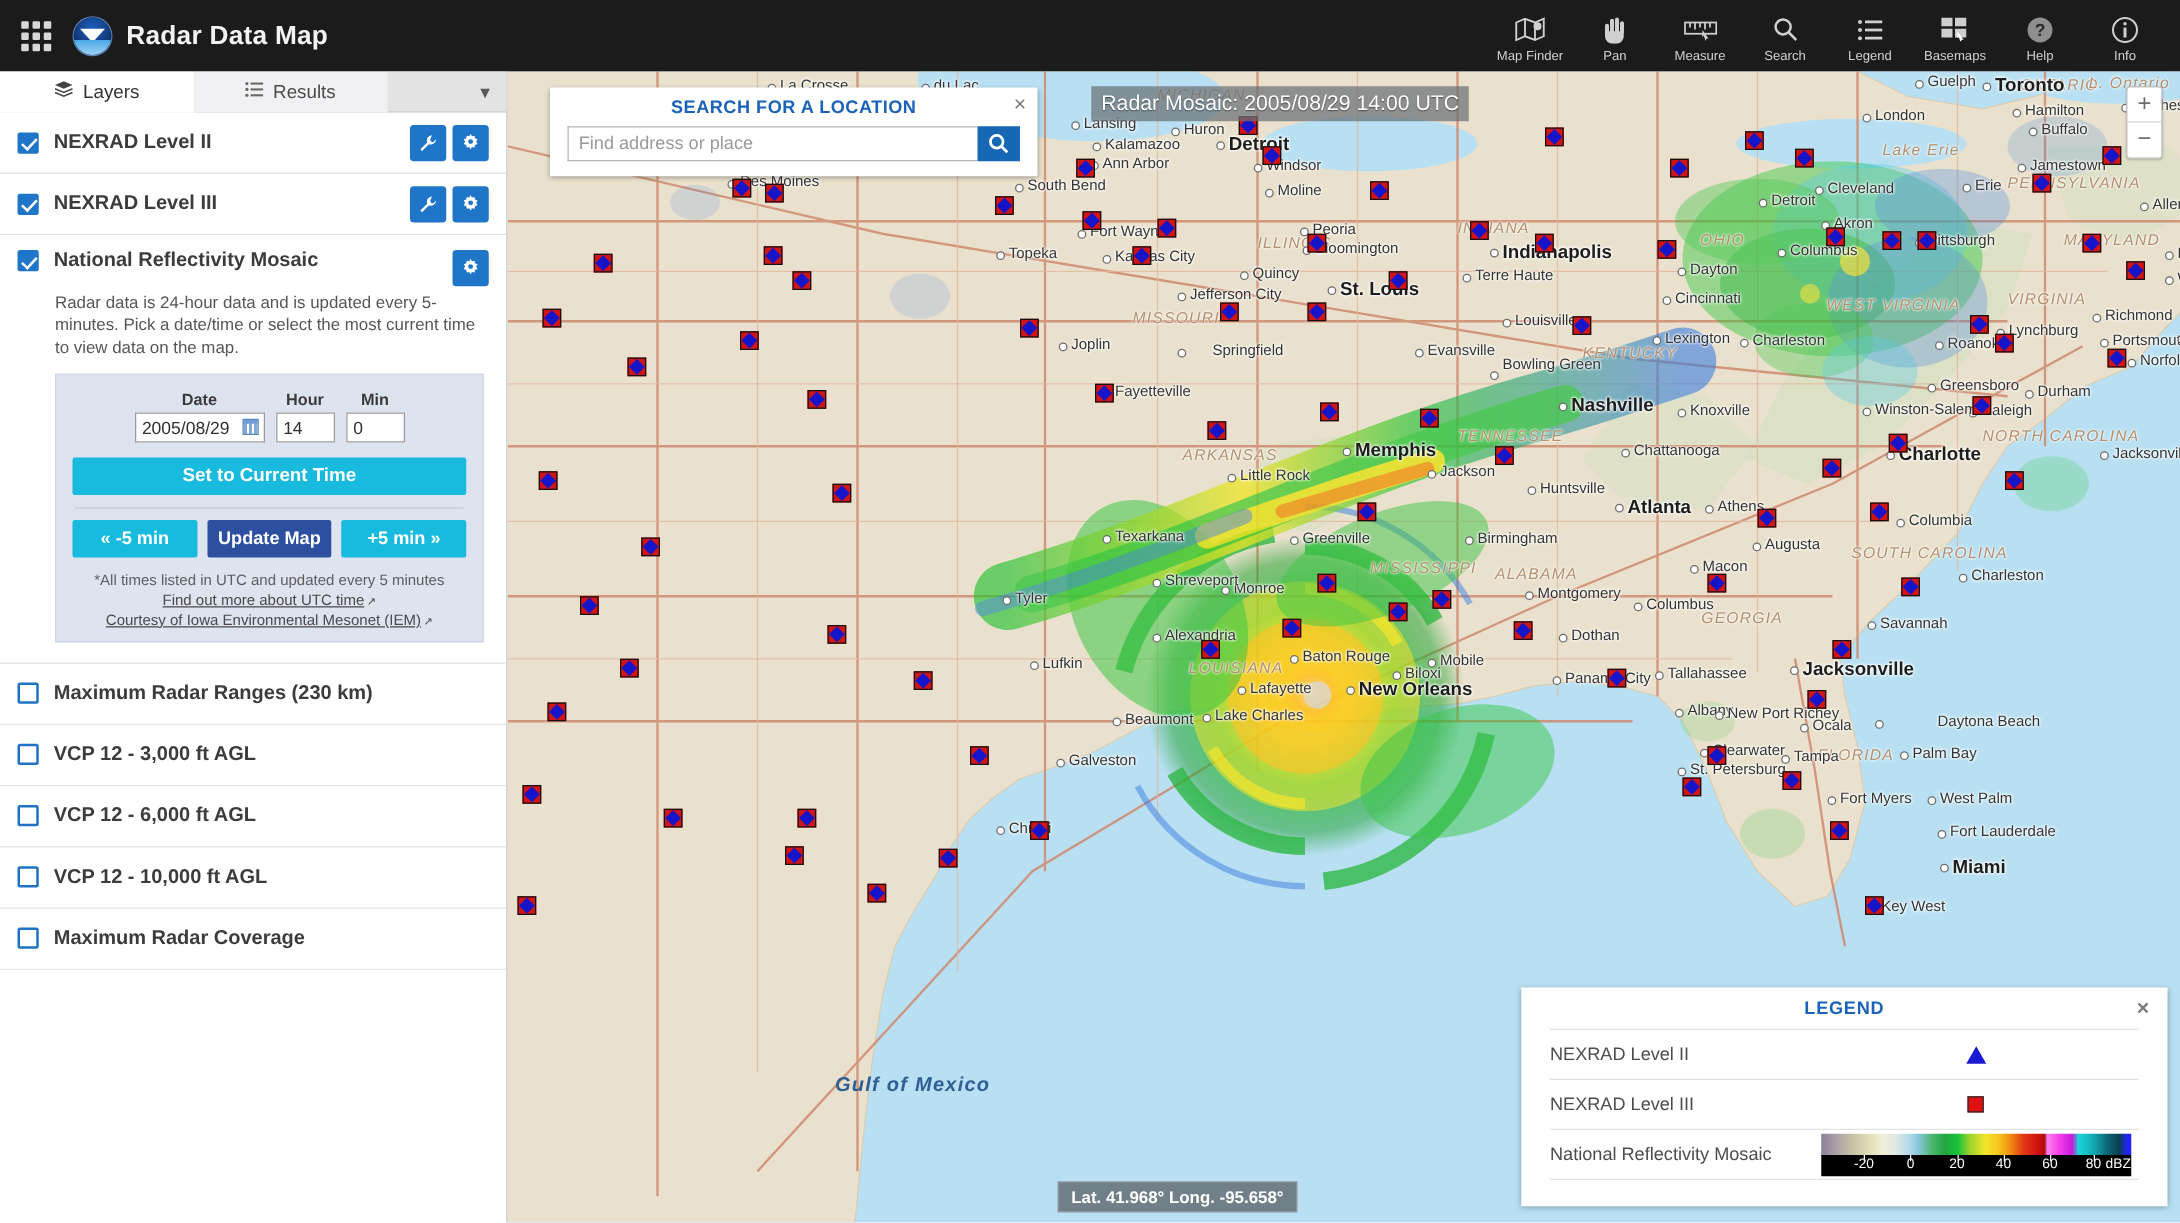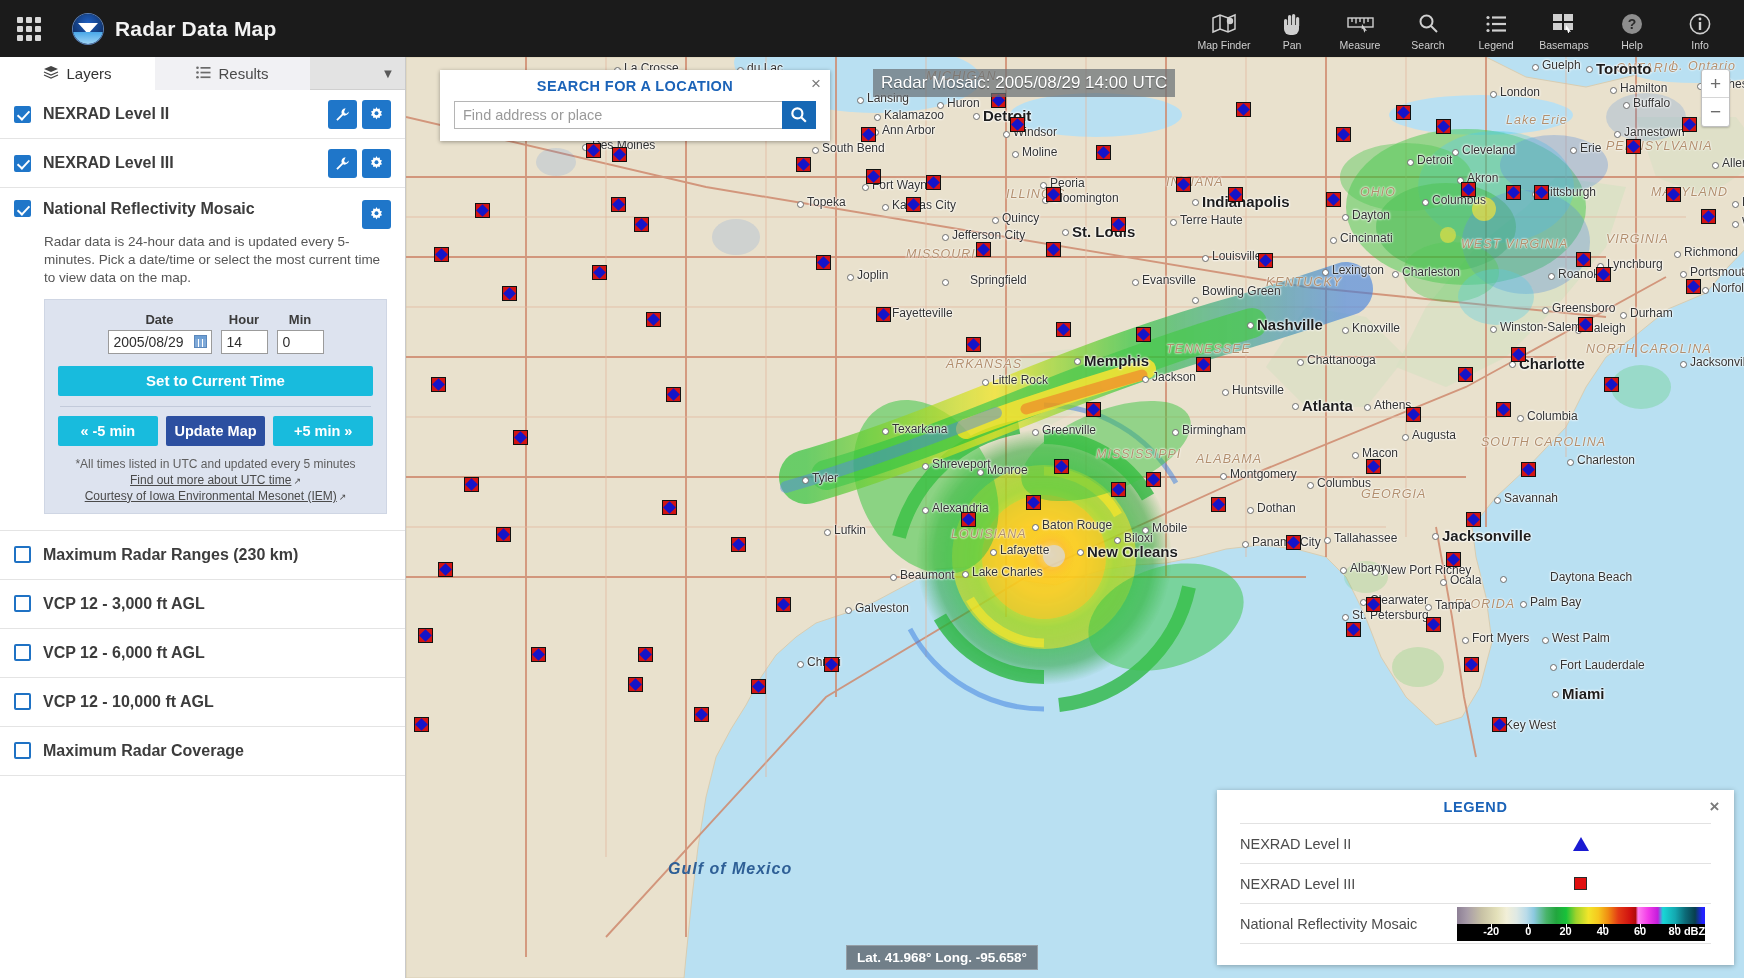--- a/index.html
+++ b/index.html
@@ -19,21 +19,21 @@
     background: #1b1b1b; color: #ffffff;
     display: flex; align-items: center;
     z-index: 60;
   }
   #apps-grid {
     width: 24px; height: 24px; margin-left: 17px;
     display: grid; grid-template-columns: repeat(3,1fr); grid-template-rows: repeat(3,1fr);
     gap: 3px; cursor: pointer;
   }
   #apps-grid i { background: #d8d8d8; border-radius: 1px; display:block; }
-  #brand { display: flex; align-items: center; margin-left: 32px; }
+  #brand { display: flex; align-items: center; margin-left: 18px; }
   #noaa-logo {
     width: 30px; height: 30px; border-radius: 50%;
     background: radial-gradient(circle at 50% 30%, #1f5fc0 0%, #10346e 65%, #0a2350 100%);
     position: relative; overflow: hidden; flex: none;
     box-shadow: 0 0 0 1px #5b7fb5;
   }
   #noaa-logo .gull {
     position: absolute; left: 50%; top: 32%; transform: translateX(-50%);
     width: 0; height: 0;
     border-left: 10px solid transparent; border-right: 10px solid transparent;
@@ -241,21 +241,21 @@
       #dfe9e4 24%, #b9dbe9 28%, #8cc9e0 31%, #49b46b 36%, #22a63e 40%,
       #18c13a 44%, #9ed32c 48%, #f2e52a 53%, #f6c81e 57%, #f08c12 61%,
       #e33b15 65%, #cf1010 70%, #b00c0c 72%,
       #ff7ff0 73%, #f23ce8 77%, #c41ddc 81%,
       #18d7d7 83%, #14a8b0 88%, #0c6b78 92%, #083f4e 96%, #2222ff 99%, #2222ff 100%);
   }
   #dbz-scale {
     height: 17px; width: 100%; background: #000000; position: relative;
   }
   #dbz-scale span {
-    position: absolute; top: 1px; color: #ffffff; font-size: 11px; font-weight: bold;
+    position: absolute; top: 1px; color: #ffffff; font-size: 11px; font-weight: normal;
     transform: translateX(-50%);
   }
   .tickmark { position:absolute; top:0; width:1px; height:5px; background:#fff; }
 
   .mk { position: absolute; width: 15px; height: 15px; }
   .mk .sq { position:absolute; inset:0; background:#d21414; border:1px solid #111; }
   .mk .di {
     position:absolute; left:2.5px; top:2.5px; width:9px; height:9px; background:#1414c8;
     transform: rotate(45deg);
   }

